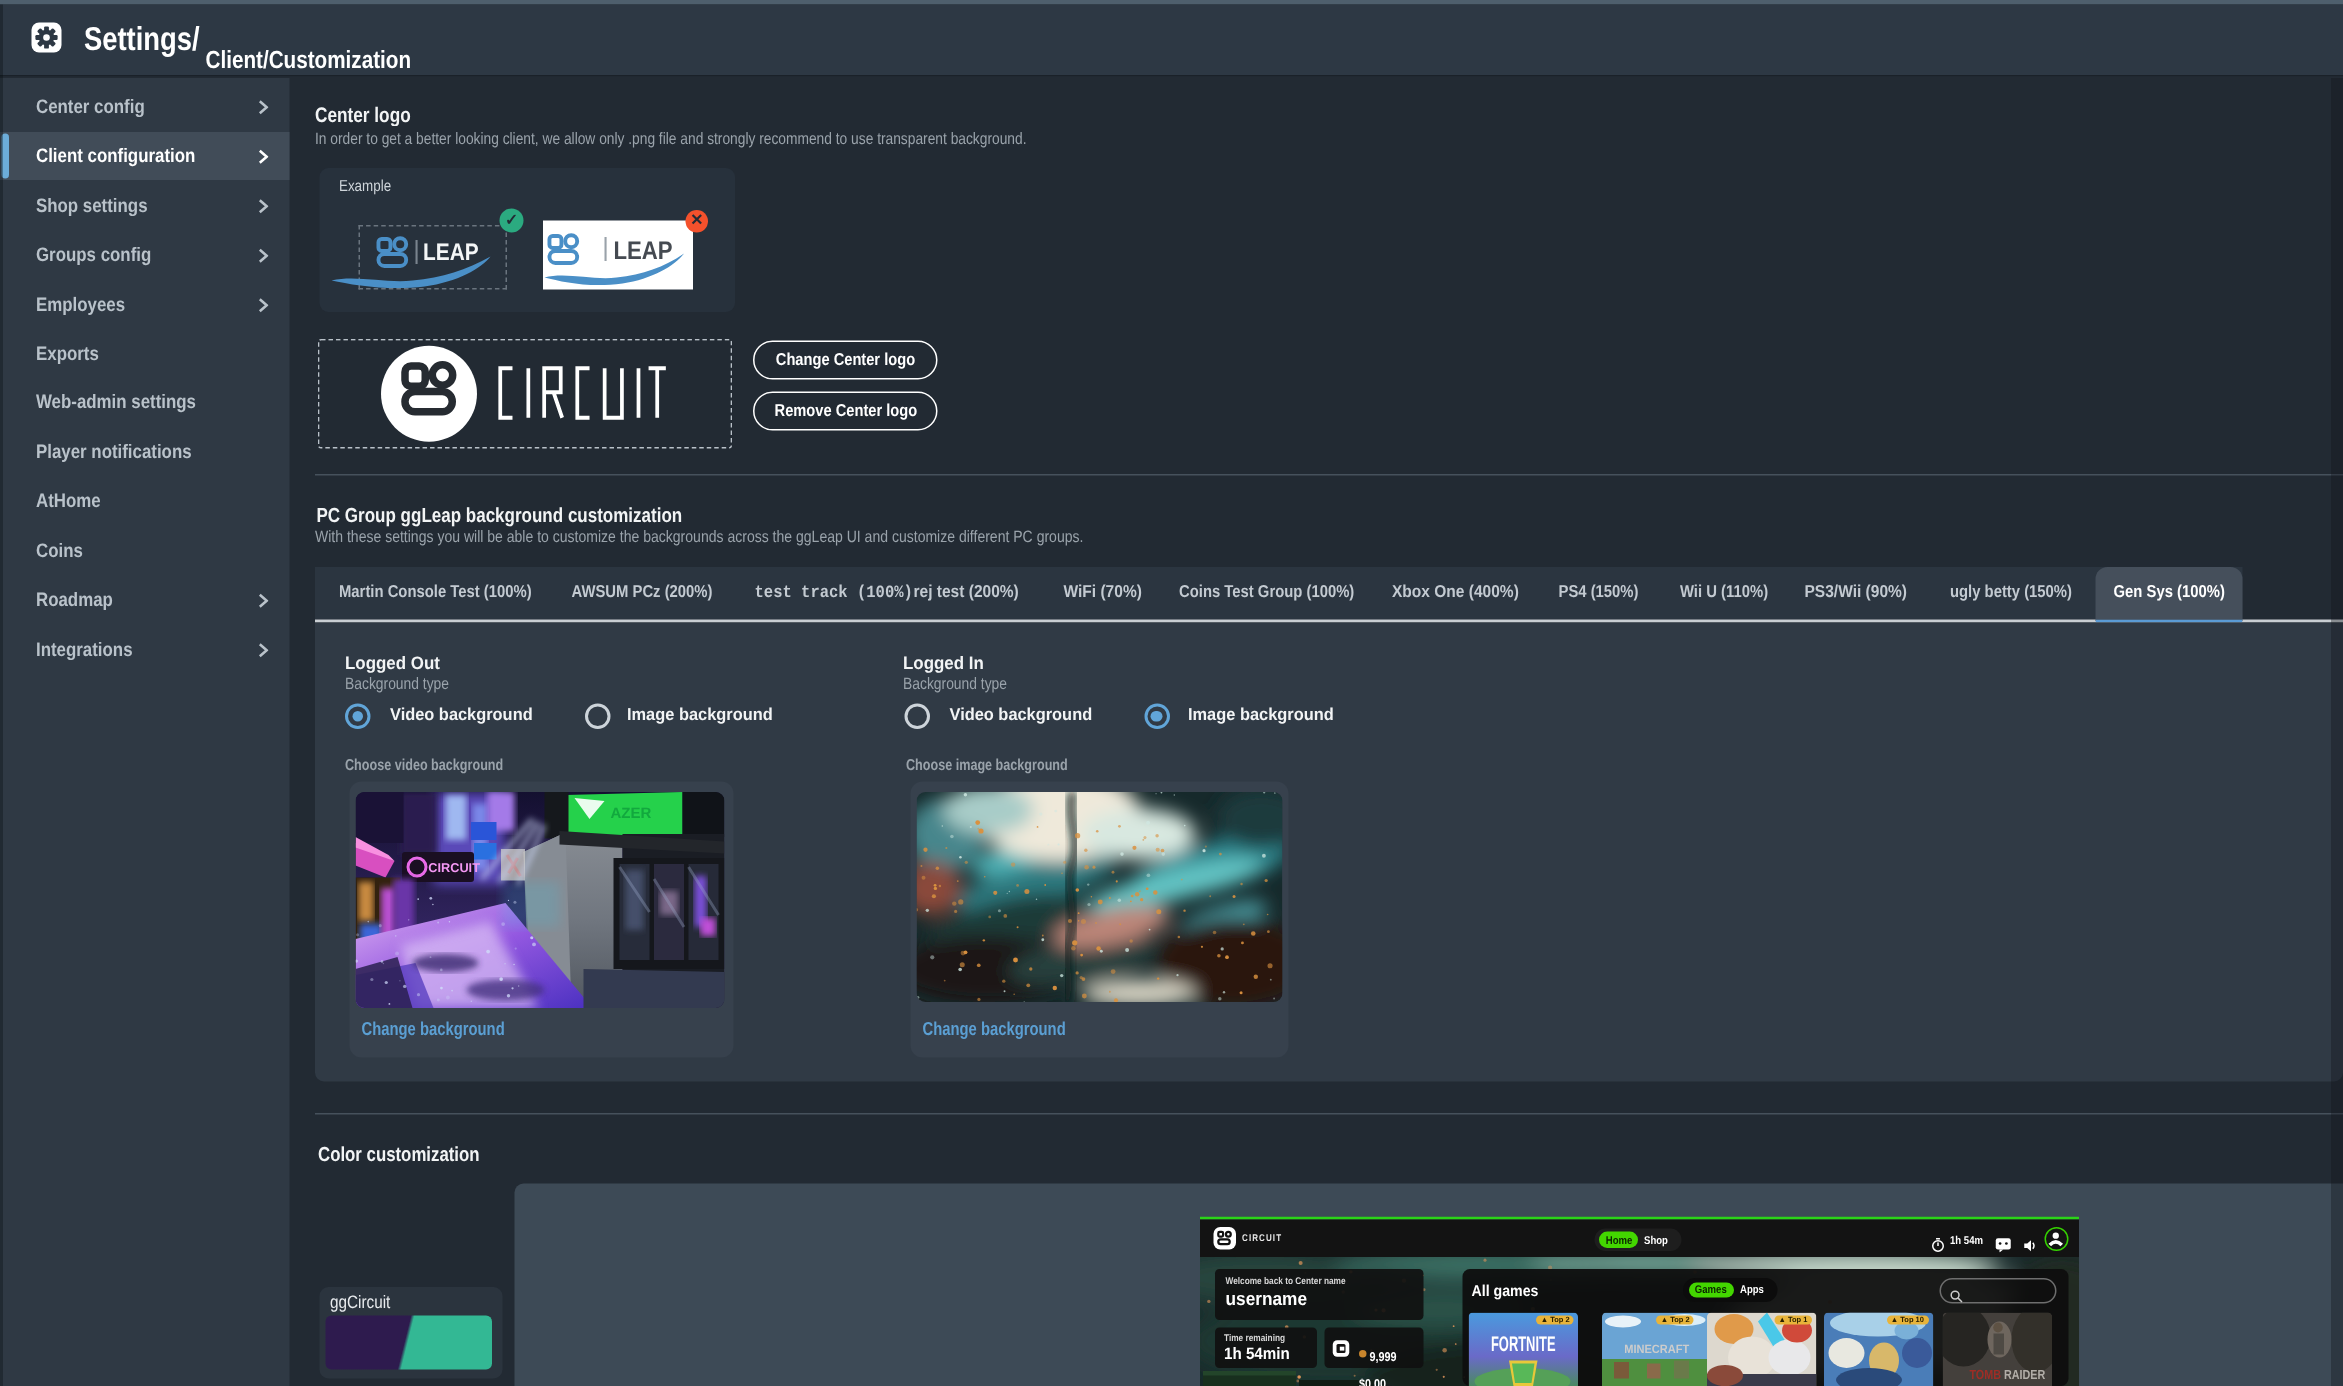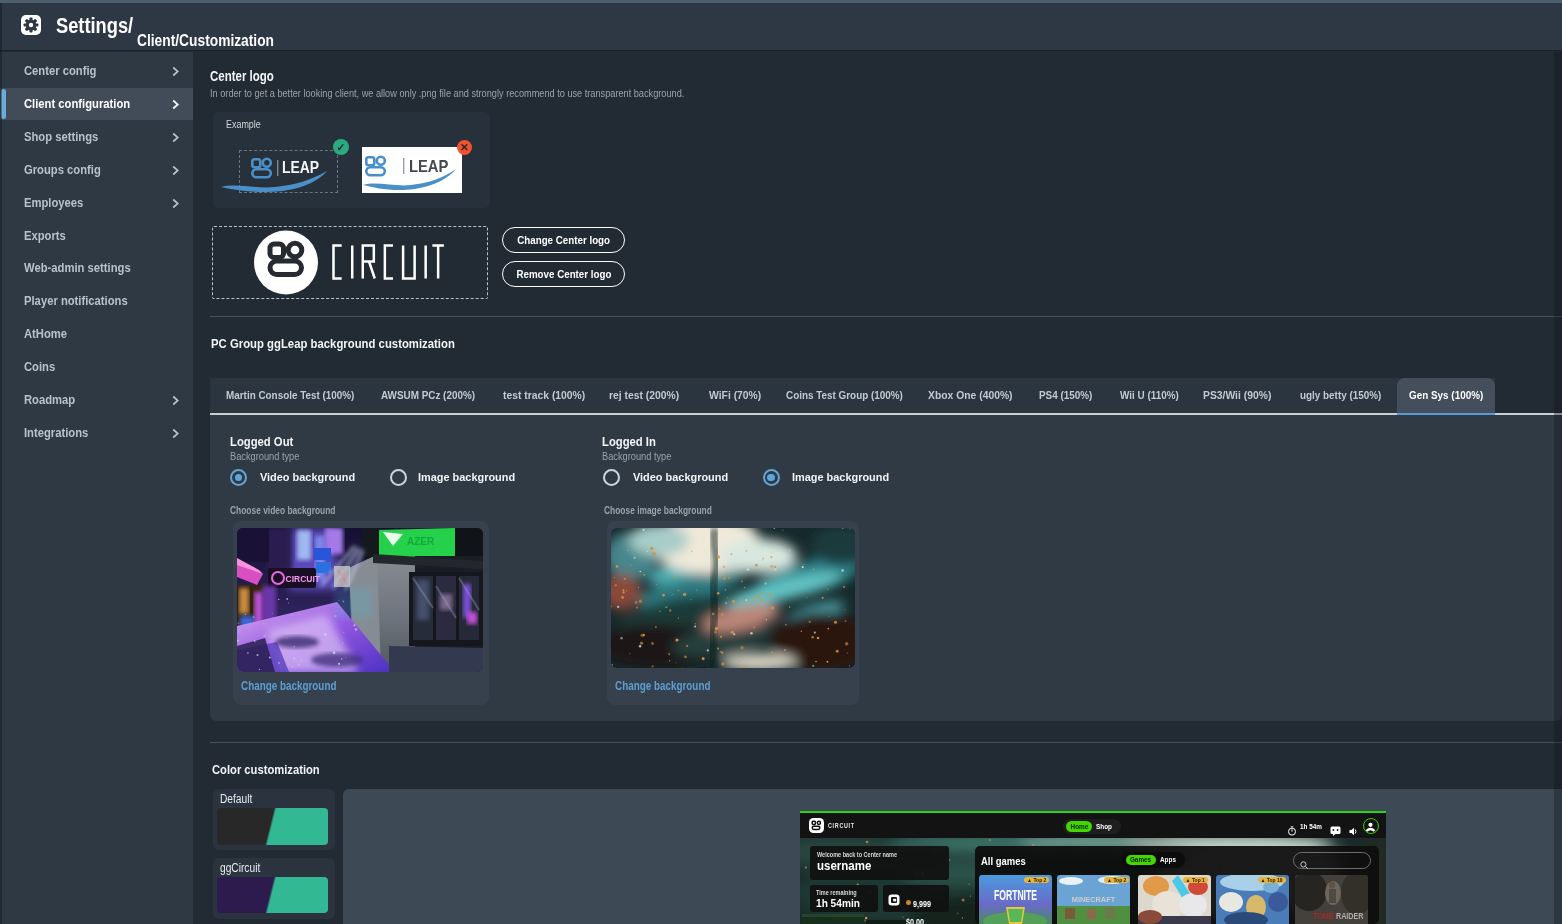--- a/index.html
+++ b/index.html
@@ -170,26 +170,27 @@
         <path d="M152 15.5 V 48.5 H 164 V 15.5"></path>
         <path d="M175.5 15.5 V 48.5"></path>
         <path d="M182.5 15.5 H 194.5 M 188.5 15.5 V 48.5"></path>
       </g>
     </svg>
   </div>
   <div class="btn" style="top:227px;"><span class="t">Change Center logo</span></div>
   <div class="btn" style="top:261px;"><span class="t">Remove Center logo</span></div>
   <div class="abs" style="left:210px;top:316px;width:1352px;height:1px;background:#46515c;"></div>
   <div class="abs h1" style="left:211px;top:336px;font-size:13.5px;"><span class="t" style="transform:scaleX(0.84)">PC Group ggLeap background customization</span></div>
+  <div class="abs desc" style="left:210px;top:352px;"><span class="t">With these settings you will be able to customize the backgrounds across the ggLeap UI and customize different PC groups.</span></div>
   <div class="abs" id="tabrow"></div>
   <div class="abs" id="tabborder"></div>
   <div id="tabs">
       <div class="tab" style="left:225.5px;"><span class="t" style="transform:scaleX(0.86)">Martin Console Test (100%)</span></div>
       <div class="tab" style="left:380.6px;"><span class="t" style="transform:scaleX(0.86)">AWSUM PCz (200%)</span></div>
-      <div class="tab" style="left:503px;"><span class="t" style="transform:scaleX(0.9)">test track (100%)</span></div>
+      <div class="tab" style="left:503px;font-family:Liberation Mono, monospace;"><span class="t" style="transform:scaleX(0.9)">test track (100%)</span></div>
       <div class="tab" style="left:609px;"><span class="t" style="transform:scaleX(0.9)">rej test (200%)</span></div>
       <div class="tab" style="left:708.7px;"><span class="t" style="transform:scaleX(0.9)">WiFi (70%)</span></div>
       <div class="tab" style="left:785.9px;"><span class="t" style="transform:scaleX(0.86)">Coins Test Group (100%)</span></div>
       <div class="tab" style="left:928.4px;"><span class="t" style="transform:scaleX(0.9)">Xbox One (400%)</span></div>
       <div class="tab" style="left:1038.6px;"><span class="t" style="transform:scaleX(0.86)">PS4 (150%)</span></div>
       <div class="tab" style="left:1119.9px;"><span class="t" style="transform:scaleX(0.86)">Wii U (110%)</span></div>
       <div class="tab" style="left:1203.4px;"><span class="t" style="transform:scaleX(0.9)">PS3/Wii (90%)</span></div>
       <div class="tab" style="left:1300px;"><span class="t" style="transform:scaleX(0.86)">ugly betty (150%)</span></div>
       <div id="activetab"><span class="t">Gen Sys (100%)</span></div>
     </div>
@@ -521,24 +522,20 @@
           <circle cx="163.3" cy="0.4" r="0.60" opacity="0.71"></circle>
           <circle cx="29.3" cy="43.5" r="0.83" opacity="0.85"></circle>
           <circle cx="135.2" cy="72.2" r="1.16" opacity="0.58"></circle>
         </g>
     </svg>
   </div>
   <div class="blink" style="left:241px;top:679px;"><span class="t">Change background</span></div>
   <div class="blink" style="left:615px;top:679px;"><span class="t">Change background</span></div>
   <div class="abs" id="divider"></div>
   <div class="abs h1" style="left:212px;top:762px;font-size:13.5px;"><span class="t" style="transform:scaleX(0.83)">Color customization</span></div>
-  <div class="swcard" style="top:789px;">
-    <div class="swlabel"><span class="t">Default</span></div>
-    <div class="swatch" style="top:19px;background:linear-gradient(104deg,#282828 47.5%,#33b894 49.5%);"></div>
-  </div>
   <div class="swcard" style="top:858px;">
     <div class="swlabel"><span class="t">ggCircuit</span></div>
     <div class="swatch" style="top:19px;height:36px;background:linear-gradient(104deg,#2e1b4e 47.5%,#33b894 49.5%);"></div>
   </div>
   <div class="abs" id="bigpanel"></div>
   <div class="abs" style="left:1554px;top:52px;width:8px;height:872px;background:rgba(16,21,27,0.35);z-index:40;"></div>
   <div class="abs" style="left:0;top:3px;width:2px;height:921px;background:rgba(10,14,18,0.35);z-index:40;"></div>
   <div class="abs" id="clientpreview" style="left:800px;top:811px;width:586px;height:113px;overflow:hidden;">
     <div class="abs" style="left:0;top:0;width:586px;height:2px;background:#2bd418;"></div>
     <div class="abs" style="left:0;top:2px;width:586px;height:25px;background:#131313;"></div>
@@ -686,21 +683,21 @@
                 <stop offset="1" stop-color="#4a8a62"></stop>
               </linearGradient>
             </defs>
    <rect width="73" height="49" fill="url(#ft)"></rect>
    <ellipse cx="36" cy="46" rx="32" ry="9" fill="#55a058"></ellipse>
    <polygon points="27,32 46,32 43,49 30,49" fill="#e8c83a"></polygon>
    <polygon points="29,34 44,34 42,47 31,47" fill="#58b858"></polygon>
    <text x="36.5" y="24" text-anchor="middle" font-family="Liberation Sans" font-size="10.5" font-weight="bold" fill="#fff" transform="translate(36.5,20) scale(0.82,1.35) translate(-36.5,-20)">FORTNITE</text>
  </svg></div>
         <div class="abs" style="right:336.6px;top:65.5px;height:6.5px;background:#e8b43a;border-radius:3.5px;color:#2a2000;font-size:5px;font-weight:bold;line-height:6.5px;padding:0 3px;">▲ Top 2</div>
-        <div class="abs" style="left:257px;top:64px;width:73px;height:49px;border-radius:3px 3px 0 0;overflow:hidden;"><svg width="73" height="49" viewBox="0 0 73 49">
+        <div class="abs" style="left:268px;top:64px;width:73px;height:49px;border-radius:3px 3px 0 0;overflow:hidden;"><svg width="73" height="49" viewBox="0 0 73 49">
    <rect width="73" height="49" fill="#6aa4d4"></rect>
    <ellipse cx="14" cy="6" rx="12" ry="4" fill="#e8f2f8"></ellipse>
    <ellipse cx="55" cy="5" rx="14" ry="4" fill="#dceef8"></ellipse>
    <rect x="0" y="31" width="73" height="18" fill="#4f8f3f"></rect>
    <rect x="8" y="33" width="10" height="11" fill="#7a5a3a"></rect>
    <rect x="30" y="34" width="9" height="10" fill="#8a6a4a"></rect>
    <rect x="48" y="32" width="10" height="12" fill="#6a7a4a"></rect>
    <text x="36.5" y="27" text-anchor="middle" font-family="Liberation Sans" font-size="8" font-weight="bold" fill="#cccccc" transform="translate(36.5,24) scale(0.92,1) translate(-36.5,-24)">MINECRAFT</text>
  </svg></div>
         <div class="abs" style="right:256.6px;top:65.5px;height:6.5px;background:#e8b43a;border-radius:3.5px;color:#2a2000;font-size:5px;font-weight:bold;line-height:6.5px;padding:0 3px;">▲ Top 2</div>

